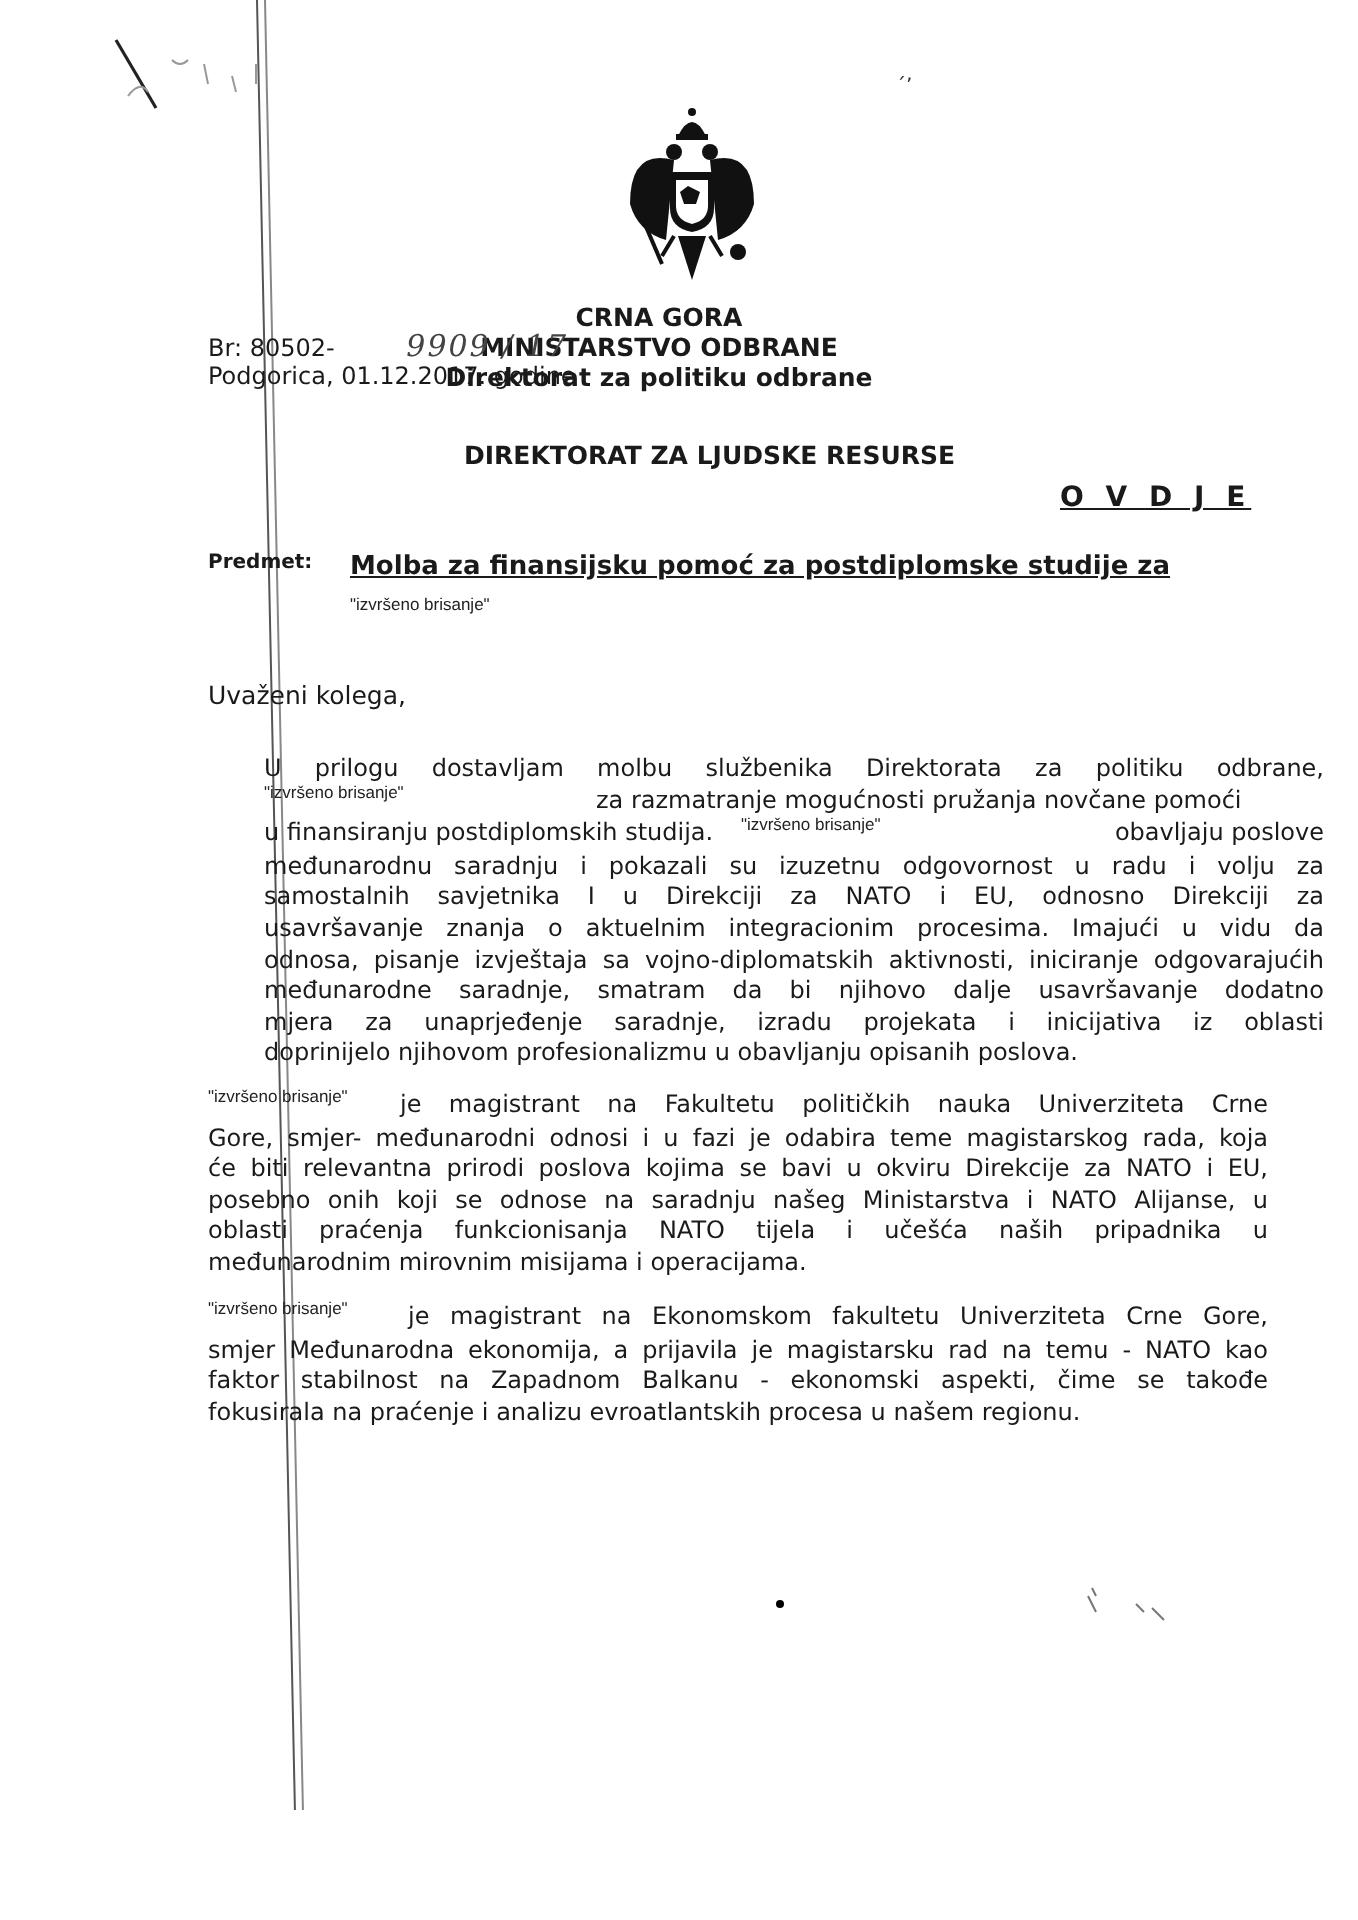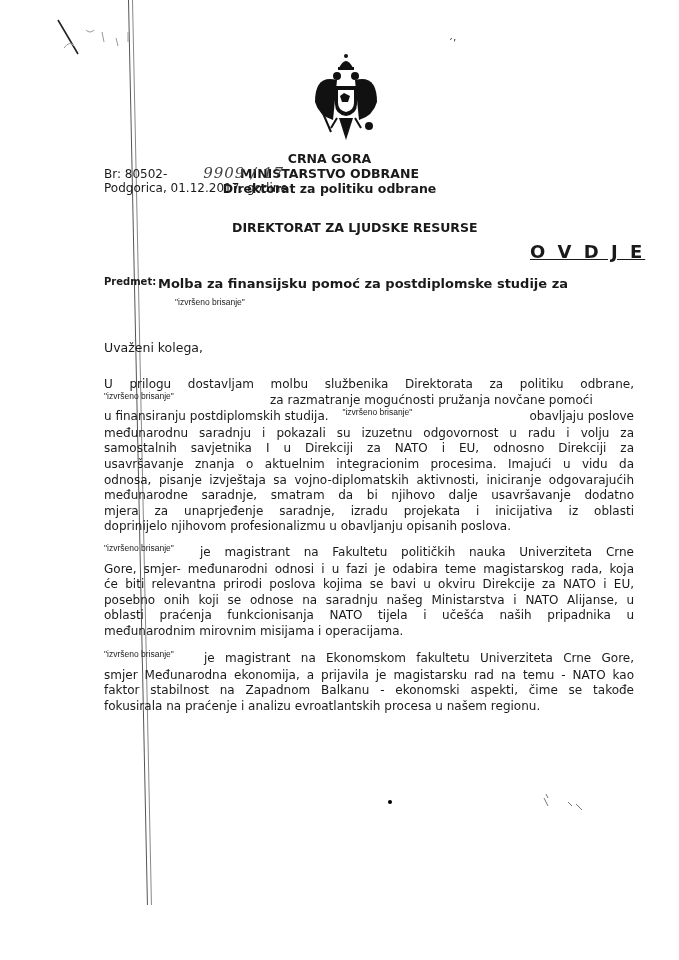--- a/index.html
+++ b/index.html
@@ -17,30 +17,30 @@
   .top-mark { position: absolute; left: 448px; top: 38px; font-size: 10px; color: #333; }
   .crest { position: absolute; left: 311px; top: 52px; width: 70px; height: 96px; }
   .header { position: absolute; left: 0; width: 679px; text-align: center; font-weight: bold; }
   .h1 { top: 151px; font-size: 12.5px; left: -10px; }
   .h2 { top: 166px; font-size: 12.5px; left: -10px; }
   .h3 { top: 181px; font-size: 12.5px; left: -10px; }
   .ref { position: absolute; left: 104px; top: 164px; font-size: 12px; }
   .ref .hand { font-family: "DejaVu Serif", serif; font-style: italic; font-size: 15px; color: #444; letter-spacing: 1px; margin-left: 32px; }
   .date { position: absolute; left: 104px; top: 181px; font-size: 12px; }
   .recipient { position: absolute; left: 232px; top: 220px; font-size: 12.5px; font-weight: bold; }
-  .ovdje { position: absolute; left: 530px; top: 241px; font-size: 18px; font-weight: bold; text-decoration: underline; letter-spacing: 3px; }
+  .ovdje { position: absolute; left: 530px; top: 241px; font-size: 14px; font-weight: bold; text-decoration: underline; letter-spacing: 3px; }
   .subject-label { position: absolute; left: 104px; top: 276px; font-size: 10px; font-weight: bold; }
-  .subject-text { position: absolute; left: 158px; top: 276px; font-size: 13px; font-weight: bold; }
+  .subject-text { position: absolute; left: 175px; top: 276px; font-size: 13px; font-weight: bold; text-decoration: underline; }
   .redact { font-family: "Liberation Sans", sans-serif; font-size: 8.5px; color: #222; }
   .sub-redact { position: absolute; left: 175px; top: 297px; }
   .salutation { position: absolute; left: 104px; top: 340px; font-size: 12.5px; }
   .para { position: absolute; left: 104px; width: 530px; font-size: 12px; line-height: 15.6px; text-align: justify; }
   .para .line { display: block; text-align-last: justify; white-space: nowrap; }
   .para .line.last { text-align-last: left; }
-  .p1 { top: 377px; }
+  .p1 { top: 377px; margin-left: 28px; }
   .p2 { top: 545px; }
   .p3 { top: 651px; }
   .inline-redact { position: relative; top: -5px; }
   .dot { position: absolute; left: 388px; top: 800px; width: 4px; height: 4px; background: #000; border-radius: 50%; }
   .scribble2 { position: absolute; left: 530px; top: 780px; width: 70px; height: 40px; }
 </style>
 </head>
 <body>
 
 <div class="page">

